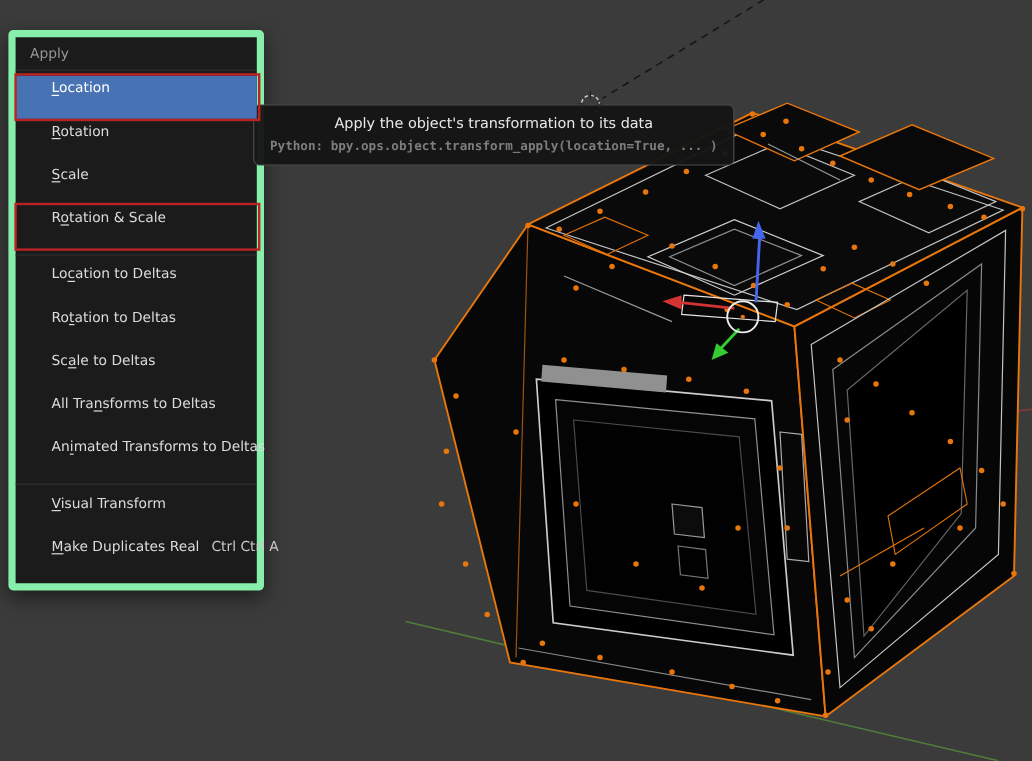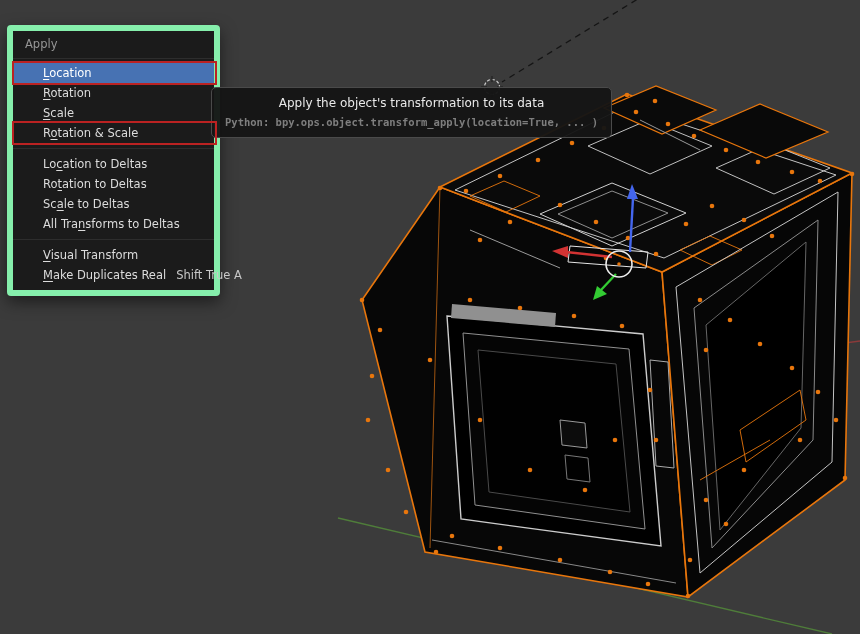--- a/index.html
+++ b/index.html
@@ -22,21 +22,21 @@
     padding-bottom:5px;box-sizing:border-box;
   }
   .menu-header{
     height:27px;line-height:27px;padding:0 12px;
     color:#969696;font-size:11.5px;
   }
   .menu-hsep{height:1px;background:#2d2d2d;margin:0 0 4px 0;}
   .menu-sep{height:1px;background:#2d2d2d;margin:5px 0;}
   .menu-item{
     height:20px;display:flex;align-items:center;justify-content:space-between;
-    padding:0 6px 0 30px;font-size:11.5px;color:#dcdcdc;
+    padding:0 6px 16px 30px;font-size:11.5px;color:#dcdcdc;
     cursor:default;white-space:nowrap;
   }
   .menu-item.highlighted{background:var(--highlight);color:#ffffff;}
   .menu-item.annotated{position:relative;z-index:50;}
   .menu-item.annotated::after{
     content:"";position:absolute;left:-1px;right:-3px;top:-2px;bottom:-2px;
     border:2px solid var(--annotation);pointer-events:none;
   }
   .menu-item u{text-decoration:underline;text-underline-offset:2px;}
   .menu-shortcut{color:#c8c8c8;margin-left:10px;}
@@ -225,27 +225,30 @@
       </div>
       <div class="menu-item">
         <span>Ro<u>t</u>ation to Deltas</span>
       </div>
       <div class="menu-item">
         <span>Sc<u>a</u>le to Deltas</span>
       </div>
       <div class="menu-item">
         <span>All Tra<u>n</u>sforms to Deltas</span>
       </div>
+      <div class="menu-item">
+        <span>An<u>i</u>mated Transforms to Deltas</span>
+      </div>
       <div class="menu-sep"></div>
       <div class="menu-item">
         <span><u>V</u>isual Transform</span>
       </div>
       <div class="menu-item">
         <span><u>M</u>ake Duplicates Real</span>
-        <span class="menu-shortcut">Shift True A</span>
+        <span class="menu-shortcut">Ctrl Ctrl A</span>
       </div>
     </div>
 </div>
 
 <div class="tooltip">
   <div class="tooltip-title">Apply the object's transformation to its data</div>
   <div class="tooltip-python">Python: bpy.ops.object.transform_apply(location=True, ... )</div>
 </div>
 
 </body></html>

